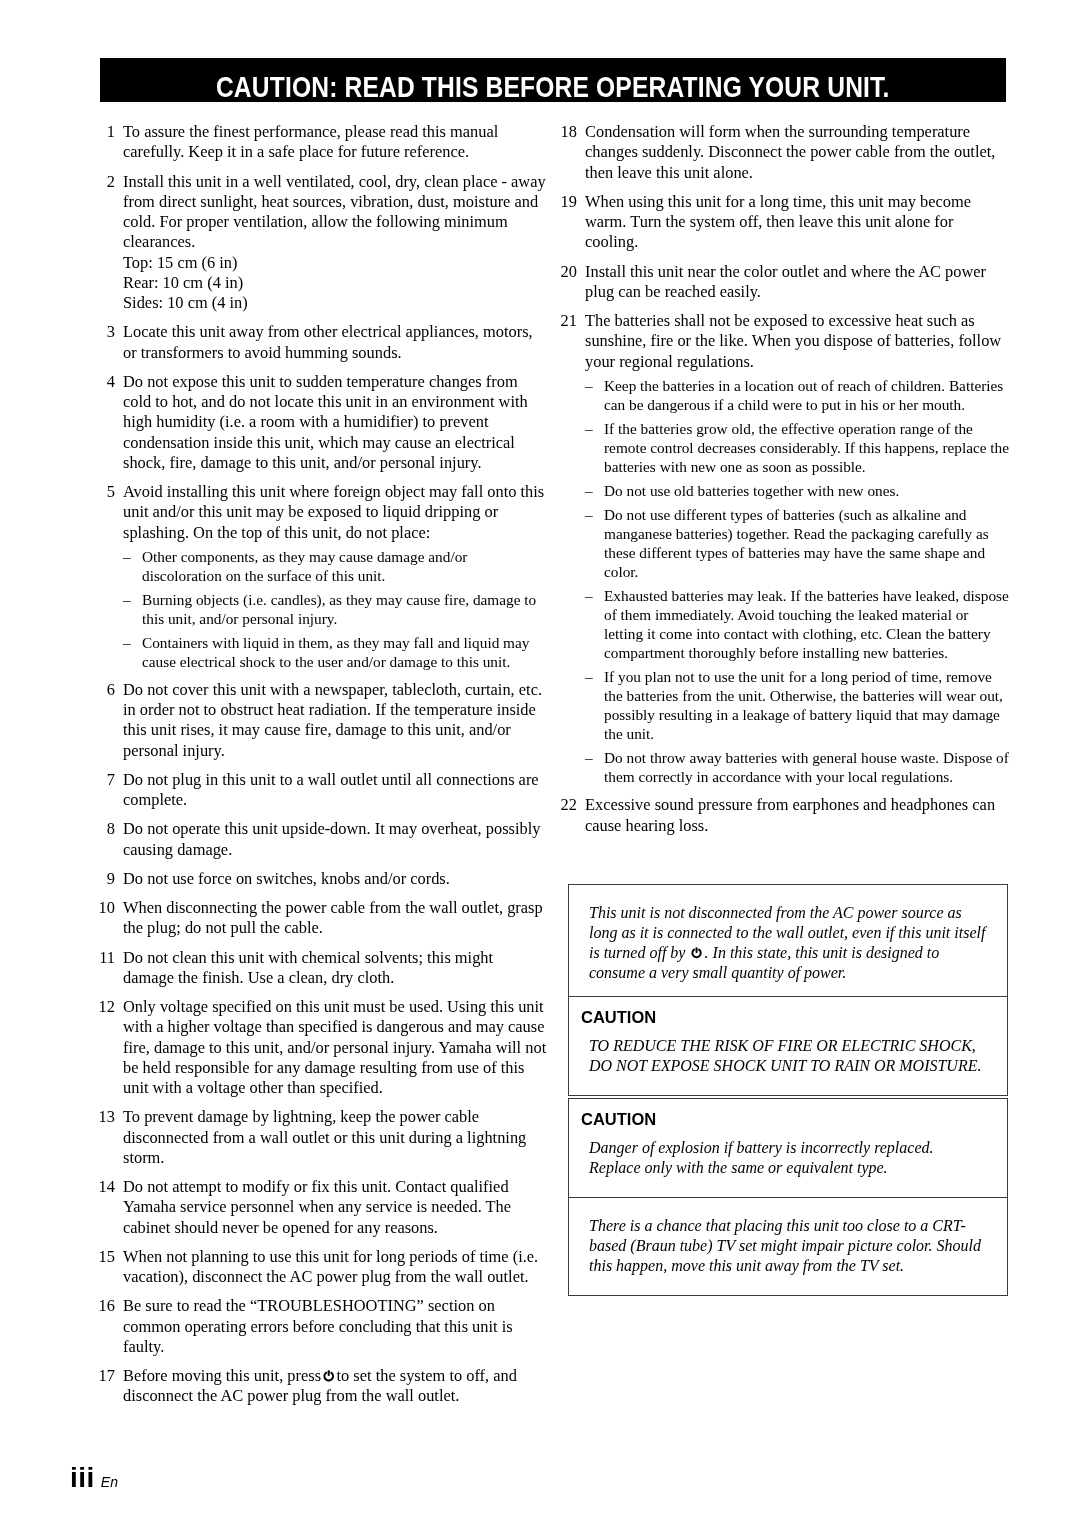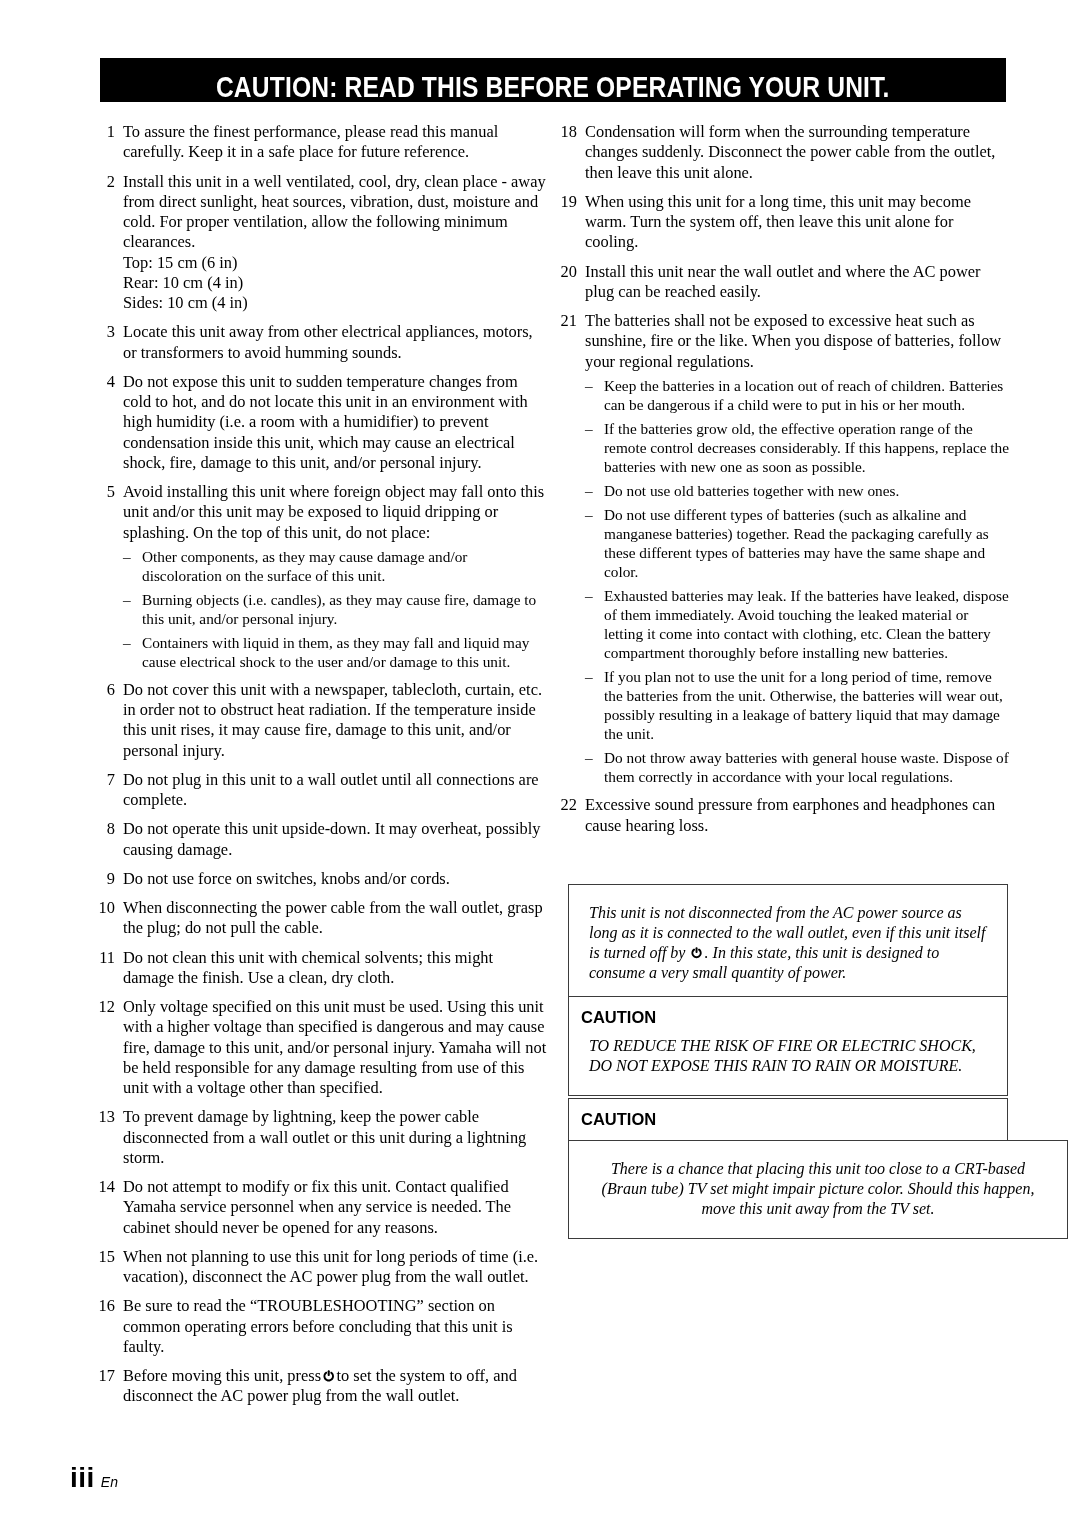--- a/index.html
+++ b/index.html
@@ -122,21 +122,21 @@
     font-family: "Liberation Sans", "DejaVu Sans", sans-serif;
     font-weight: bold;
     font-size: 16.5px;
     line-height: 1.28;
     margin-bottom: 1px;
   }
 
   #box-ac      { top: 884px;  width: 440px; }
   #box-warning { top: 996px;  width: 440px; }
   #box-caution { top: 1098px; width: 440px; }
-  #box-crt     { top: 1140px; width: 500px; text-align: center; }
+  #box-crt     { top: 1197px; width: 440px; }
 
   
   .footer {
     position: absolute;
     left: 70px;
     top: 1462px;
     display: flex;
     align-items: baseline;
     font-family: "Liberation Sans", "DejaVu Sans", sans-serif;
   }
@@ -315,21 +315,21 @@
     <div class="item">
       <div class="item-num">19</div>
       <div class="item-body">
         <p>When using this unit for a long time, this unit may become warm. Turn the system off, then leave this unit alone for cooling.</p>
       </div>
     </div>
 
     <div class="item">
       <div class="item-num">20</div>
       <div class="item-body">
-        <p>Install this unit near the wall outlet and where the AC power plug can be reached easily.</p>
+        <p>Install this unit near the color outlet and where the AC power plug can be reached easily.</p>
       </div>
     </div>
 
     <div class="item">
       <div class="item-num">21</div>
       <div class="item-body">
         <p>The batteries shall not be exposed to excessive heat such as sunshine, fire or the like. When you dispose of batteries, follow your regional regulations.</p>
         <div class="sublist">
           <div class="subitem">
             <span class="sub-dash">–</span>
@@ -374,21 +374,21 @@
 
   <div class="box" id="box-ac">
     <p><span>This unit is not disconnected from the AC power source as long as it is connected to the wall outlet, even if this unit itself is turned off by</span> <span class="pwr"><svg viewBox="0 0 32 32" aria-hidden="true">
             <path d="M16 2.8c-1.35 0-2.45 1.1-2.45 2.45v9.1c0 1.35 1.1 2.45 2.45 2.45s2.45-1.1 2.45-2.45v-9.1C18.45 3.9 17.35 2.8 16 2.8z" fill="#000"></path>
             <path d="M16 29.6c-6.9 0-12.5-5.6-12.5-12.5 0-4.0 1.9-7.75 5.1-10.12 1.06-0.78 2.55-0.56 3.34 0.5 0.78 1.06 0.56 2.55-0.5 3.34C9.3 12.4 8.0 14.6 8.0 17.1c0 4.4 3.6 8.0 8.0 8.0s8.0-3.6 8.0-8.0c0-2.5-1.3-4.7-3.44-6.28-1.06-0.79-1.28-2.28-0.5-3.34 0.79-1.06 2.28-1.28 3.34-0.5 3.2 2.37 5.1 6.12 5.1 10.12 0 6.9-5.6 12.5-12.5 12.5z" fill="#000"></path>
           </svg></span><span>. In this state, this unit is designed to consume a very small quantity of power.</span></p>
   </div>
 
   <div class="box" id="box-warning">
     <div class="box-head">CAUTION</div>
-    <p>TO REDUCE THE RISK OF FIRE OR ELECTRIC SHOCK, DO NOT EXPOSE THIS RAIN TO RAIN OR MOISTURE.</p>
+    <p>TO REDUCE THE RISK OF FIRE OR ELECTRIC SHOCK, DO NOT EXPOSE SHOCK UNIT TO RAIN OR MOISTURE.</p>
   </div>
 
   <div class="box" id="box-caution">
     <div class="box-head">CAUTION</div>
     <p>Danger of explosion if battery is incorrectly replaced. Replace only with the same or equivalent type.</p>
   </div>
 
   <div class="box" id="box-crt">
     <p>There is a chance that placing this unit too close to a CRT-based (Braun tube) TV set might impair picture color. Should this happen, move this unit away from the TV set.</p>
   </div>

